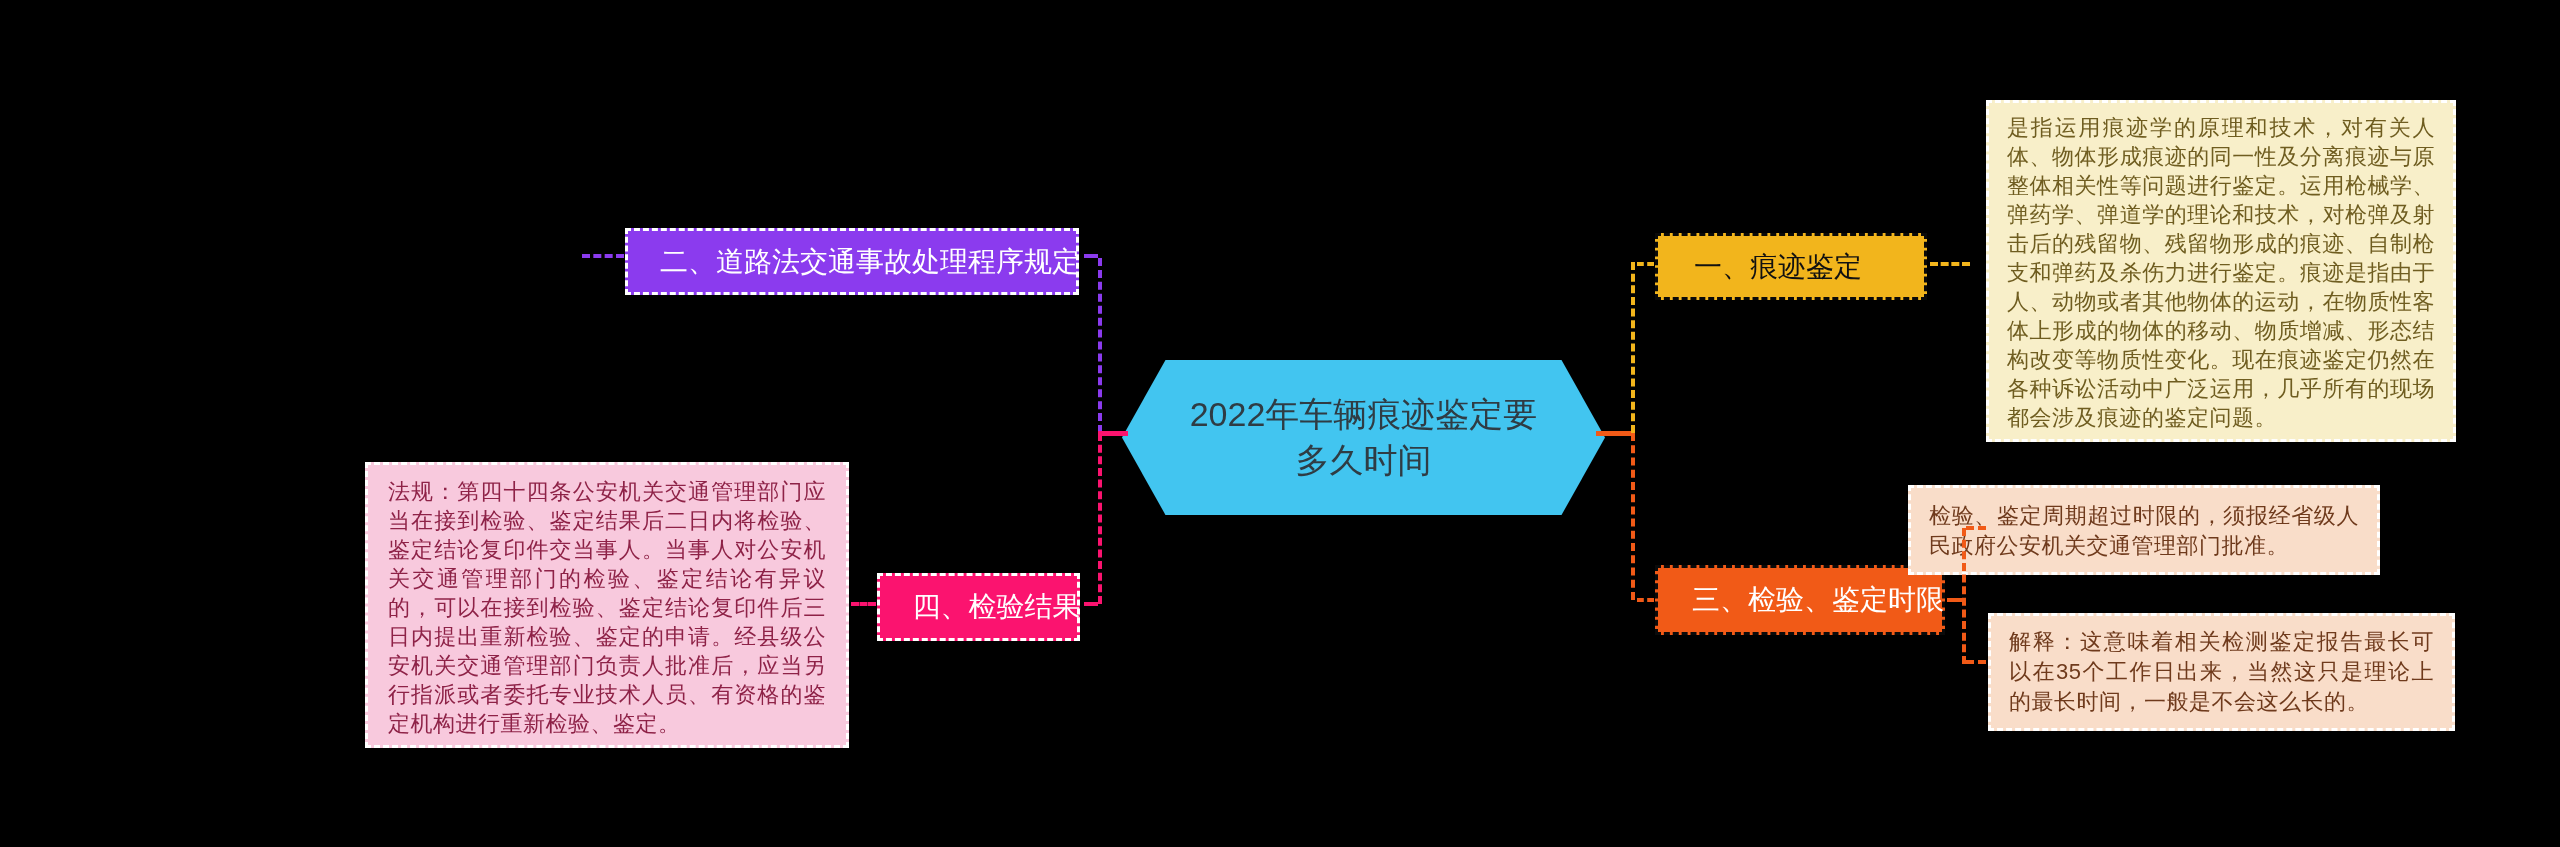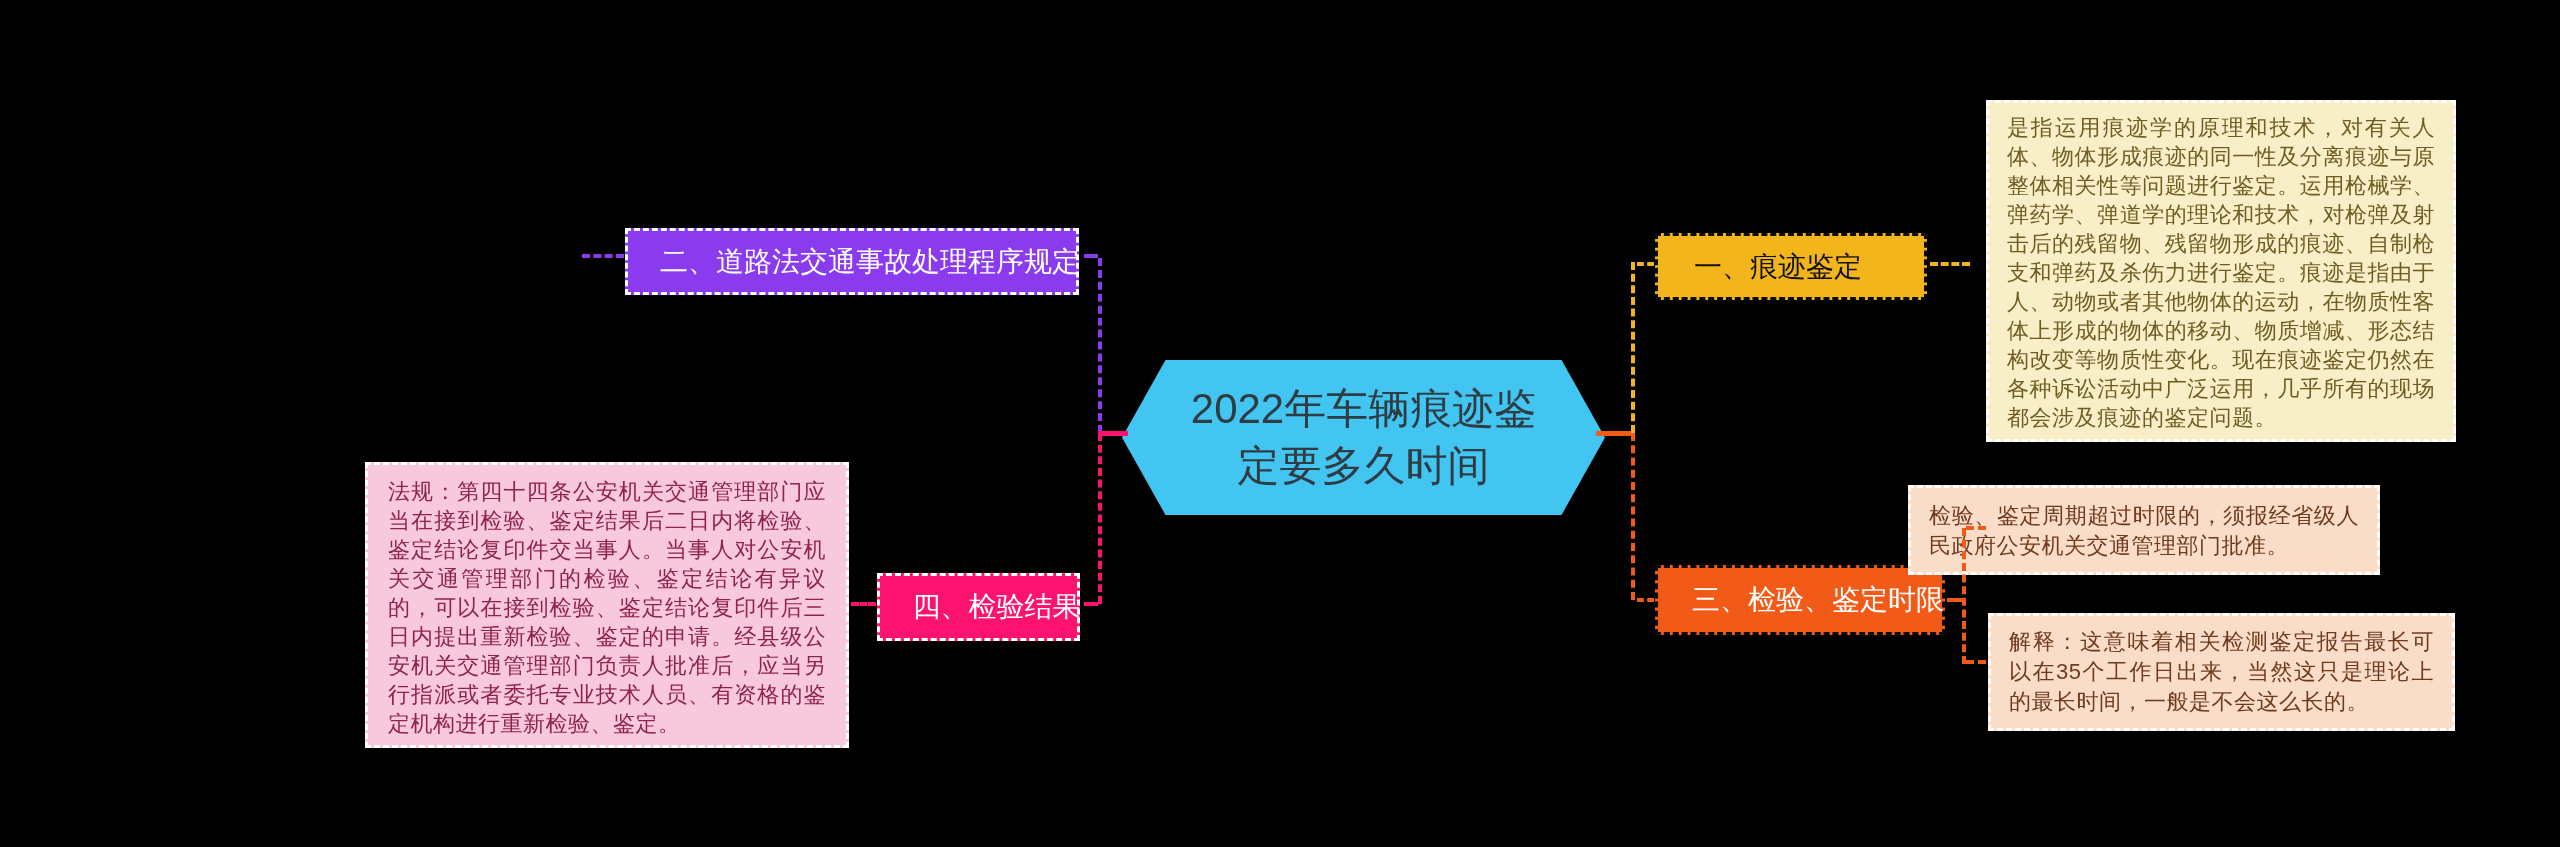--- a/index.html
+++ b/index.html
@@ -22,21 +22,21 @@
   .label.dark-border{border-color:#0a0a0a;}
   
   #note-b2{left:99px;top:103px;width:481px;height:313px;background:#DACBF2;color:#413585;padding:11px 20px;}
   #label-b2{left:625px;top:228px;width:454px;height:67px;background:#8B3BEE;color:#ffffff;}
   #note-b4{left:365px;top:462px;width:484px;height:286px;background:#F8C9DD;color:#8E2247;padding:12px 20px;}
   #label-b4{left:877px;top:573px;width:203px;height:68px;background:#FB136F;color:#ffffff;}
   #center-node{
     left:1122px;top:360px;width:483px;height:155px;background:#42C5F0;color:#2F3C44;
     clip-path:polygon(0% 50%,9% 0%,91% 0%,100% 50%,91% 100%,9% 100%);
     display:flex;align-items:center;justify-content:center;text-align:center;
-    font-size:42px;line-height:1.35;padding:0 58px;
+    font-size:34px;line-height:1.35;padding:0 58px;
   }
   #label-b1{left:1655px;top:233px;width:272px;height:67px;background:#F2B51C;color:#111111;justify-content:flex-start;padding-right:14px;}
   #note-b1{left:1972px;top:100px;width:470px;height:342px;background:#F8EFC9;color:#6F5D20;padding:10px 18px;margin-left:14px;}
   #label-b3{left:1655px;top:565px;width:290px;height:70px;background:#F15A17;color:#ffffff;}
   #note-b3a{left:1908px;top:485px;width:472px;height:90px;background:#F9DDC9;color:#6F3A1C;padding:13px 18px;line-height:30px;}
   #note-b3b{left:1988px;top:613px;width:467px;height:118px;background:#F9DDC9;color:#6F3A1C;padding:11px 18px;line-height:30px;}
   
   .h-dash{position:absolute;height:0;border-top:4px dashed #fff;}
   .v-dash{position:absolute;width:0;border-left:4px dashed #fff;}
   .solid{position:absolute;}

